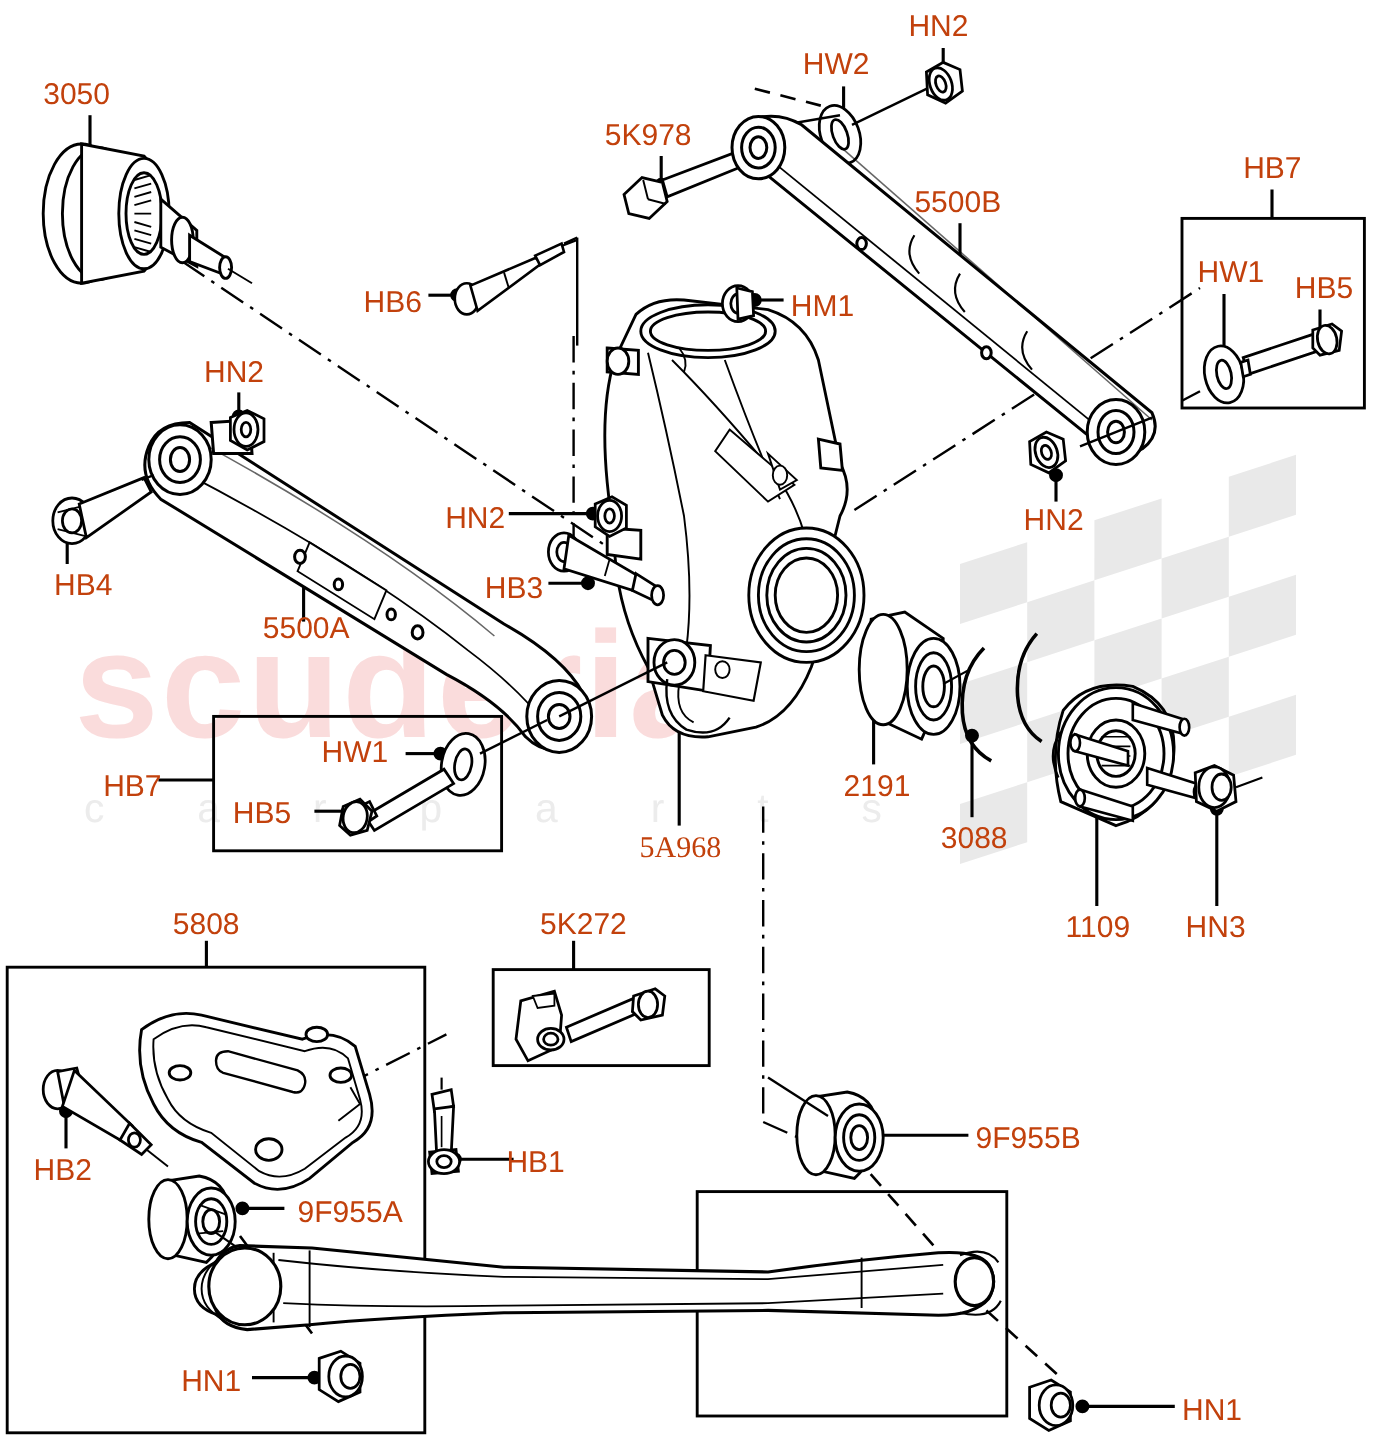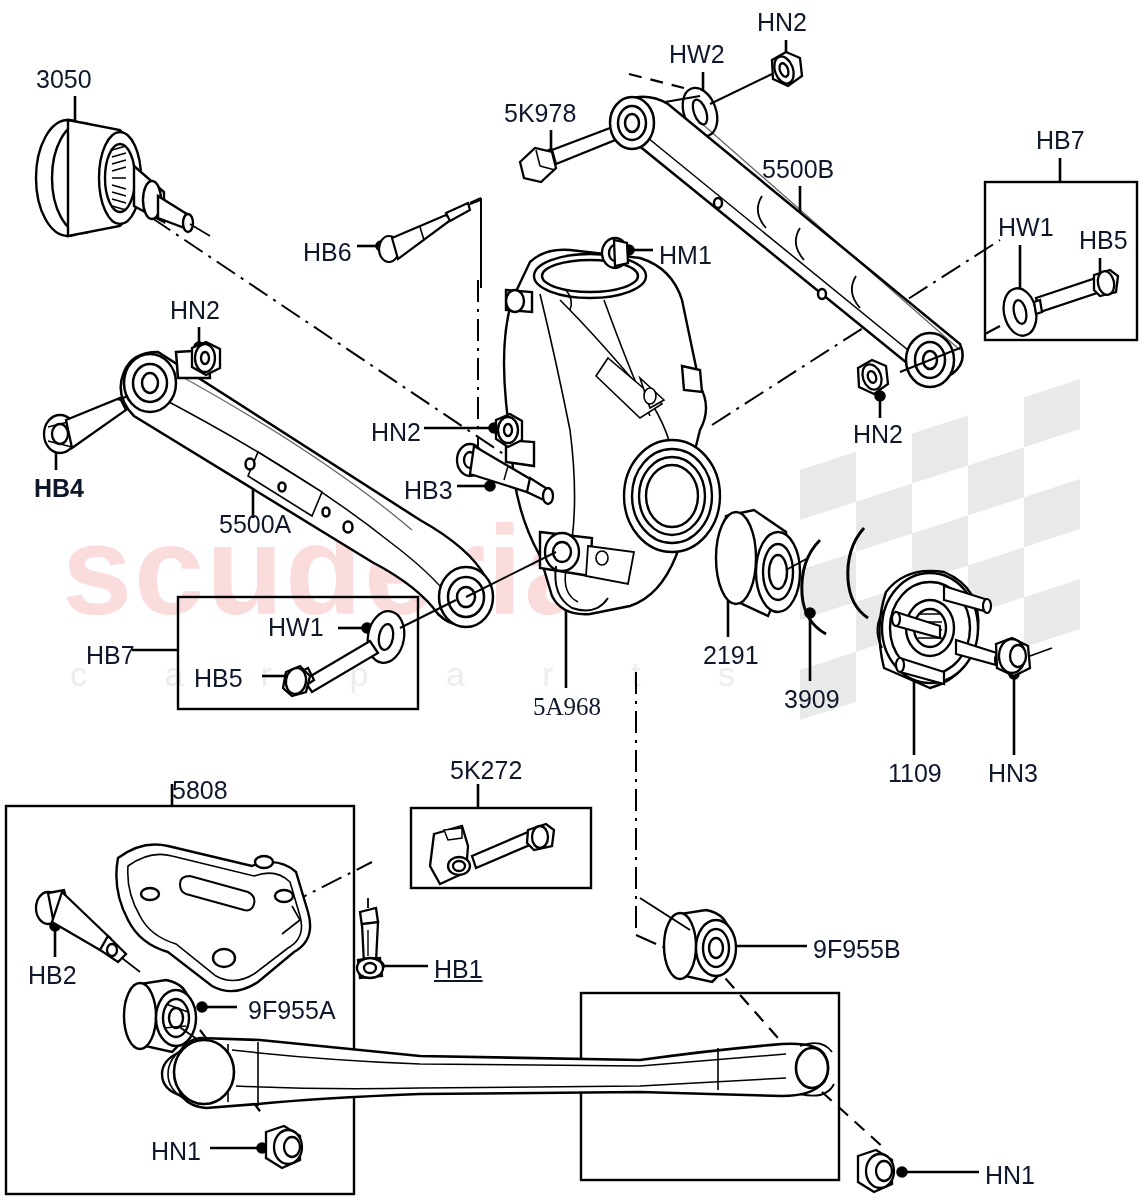--- a/index.html
+++ b/index.html
@@ -16,21 +16,21 @@
     font-family: "Liberation Sans", sans-serif;
   }
   #svg-layer {
     position: absolute;
     left: 0; top: 0;
     width: 1144px;
     height: 1200px;
   }
   .lbl {
     position: absolute;
-    color: #0f172a;
+    color: #c2410c;
     font-family: "Liberation Sans", sans-serif;
     font-size: 25px;
     font-weight: 400;
     letter-spacing: 0px;
     white-space: nowrap;
     line-height: 1;
     user-select: none;
   }
   .wm-text {
     position: absolute;
@@ -553,34 +553,34 @@
     <div class="lbl" style="left:757px; top:10px;">HN2</div>
     <div class="lbl" style="left:762px; top:157px;">5500B</div>
     <div class="lbl" style="left:1036px; top:128px;">HB7</div>
     <div class="lbl" style="left:998px; top:215px;">HW1</div>
     <div class="lbl" style="left:1079px; top:228px;">HB5</div>
     <div class="lbl" style="left:303px; top:240px;">HB6</div>
     <div class="lbl" style="left:659px; top:243px;">HM1</div>
     <div class="lbl" style="left:170px; top:298px;">HN2</div>
     <div class="lbl" style="left:371px; top:420px;">HN2</div>
     <div class="lbl" style="left:853px; top:422px;">HN2</div>
-    <div class="lbl" style="left:34px;  top:476px;font-weight:bold;">HB4</div>
+    <div class="lbl" style="left:45px;  top:476px;">HB4</div>
     <div class="lbl" style="left:404px; top:478px;">HB3</div>
     <div class="lbl" style="left:219px; top:512px;">5500A</div>
     <div class="lbl" style="left:268px; top:615px;">HW1</div>
     <div class="lbl" style="left:86px;  top:643px;">HB7</div>
     <div class="lbl" style="left:194px; top:666px;">HB5</div>
     <div class="lbl" style="left:703px; top:643px;">2191</div>
-    <div class="lbl" style="left:784px; top:687px;">3909</div>
+    <div class="lbl" style="left:784px; top:687px;">3088</div>
     <div class="lbl" style="left:533px; top:694px;font-family:Liberation Serif, serif;">5A968</div>
     <div class="lbl" style="left:888px; top:761px;">1109</div>
     <div class="lbl" style="left:988px; top:761px;">HN3</div>
-    <div class="lbl" style="left:144px; top:778px;margin-left:28px;">5808</div>
+    <div class="lbl" style="left:144px; top:758px;">5808</div>
     <div class="lbl" style="left:450px; top:758px;">5K272</div>
     <div class="lbl" style="left:28px;  top:963px;">HB2</div>
-    <div class="lbl" style="left:434px; top:957px;text-decoration:underline;">HB1</div>
+    <div class="lbl" style="left:422px; top:957px;">HB1</div>
     <div class="lbl" style="left:813px; top:937px;">9F955B</div>
     <div class="lbl" style="left:248px; top:998px;">9F955A</div>
     <div class="lbl" style="left:151px; top:1139px;">HN1</div>
     <div class="lbl" style="left:985px; top:1163px;">HN1</div>
   </div>
 
 </div>
 
 </body></html>

